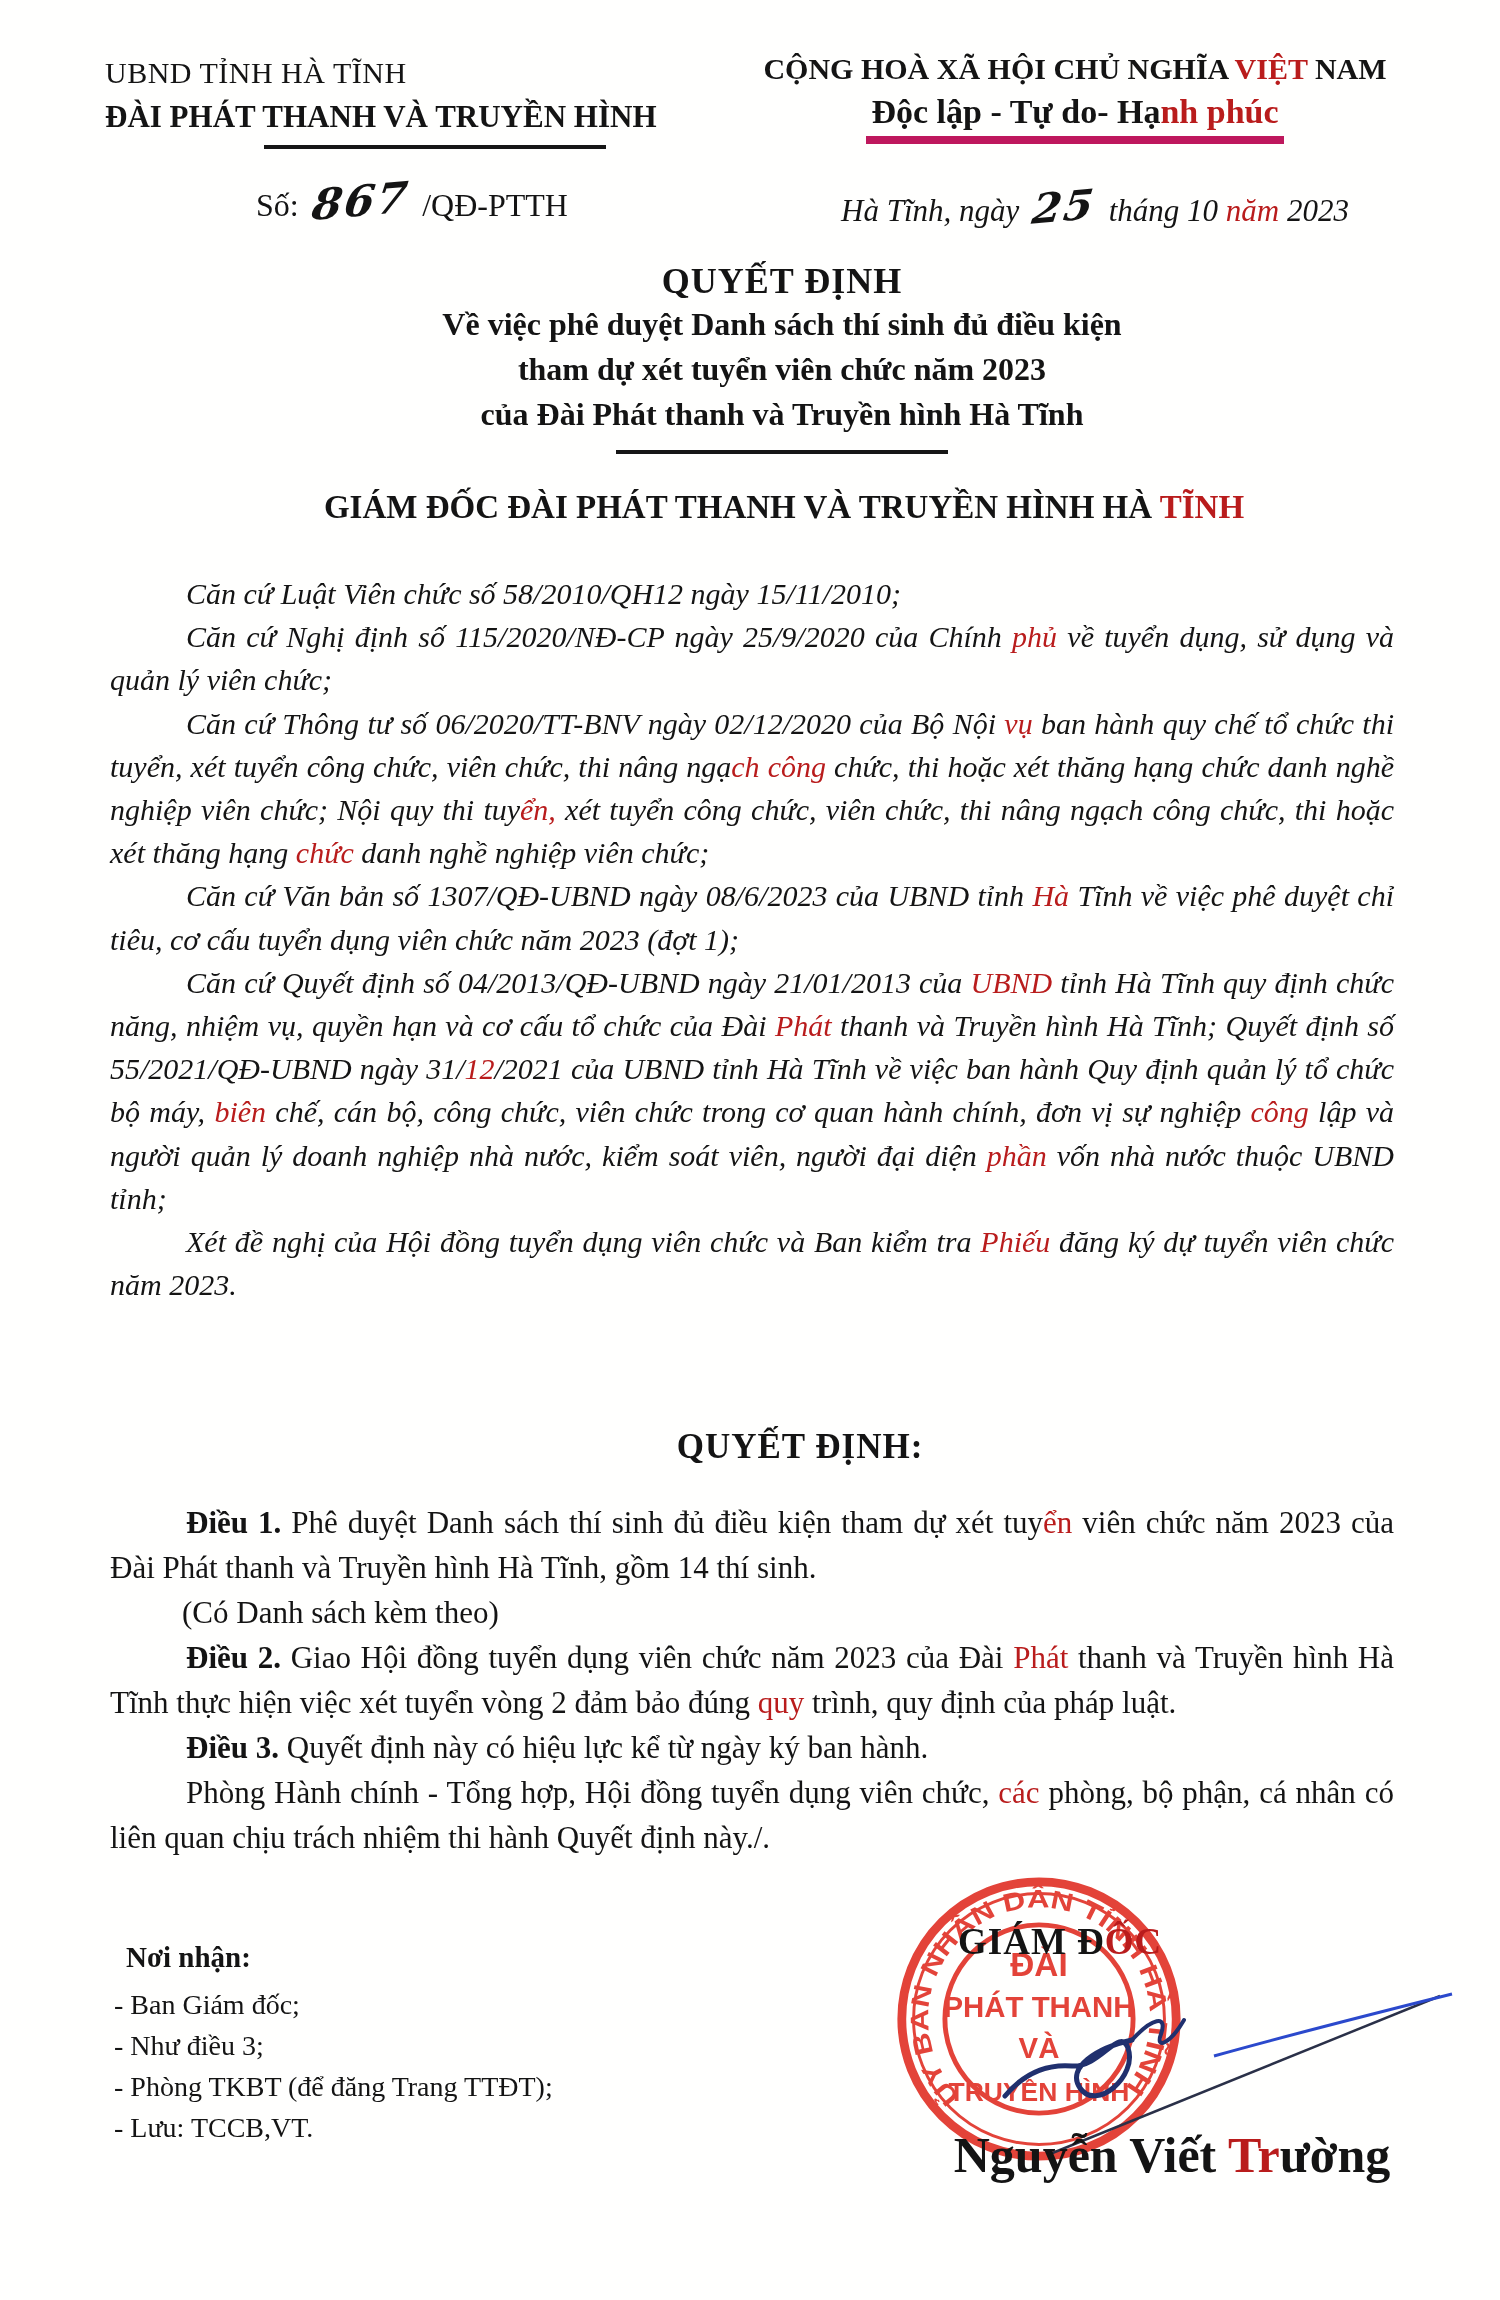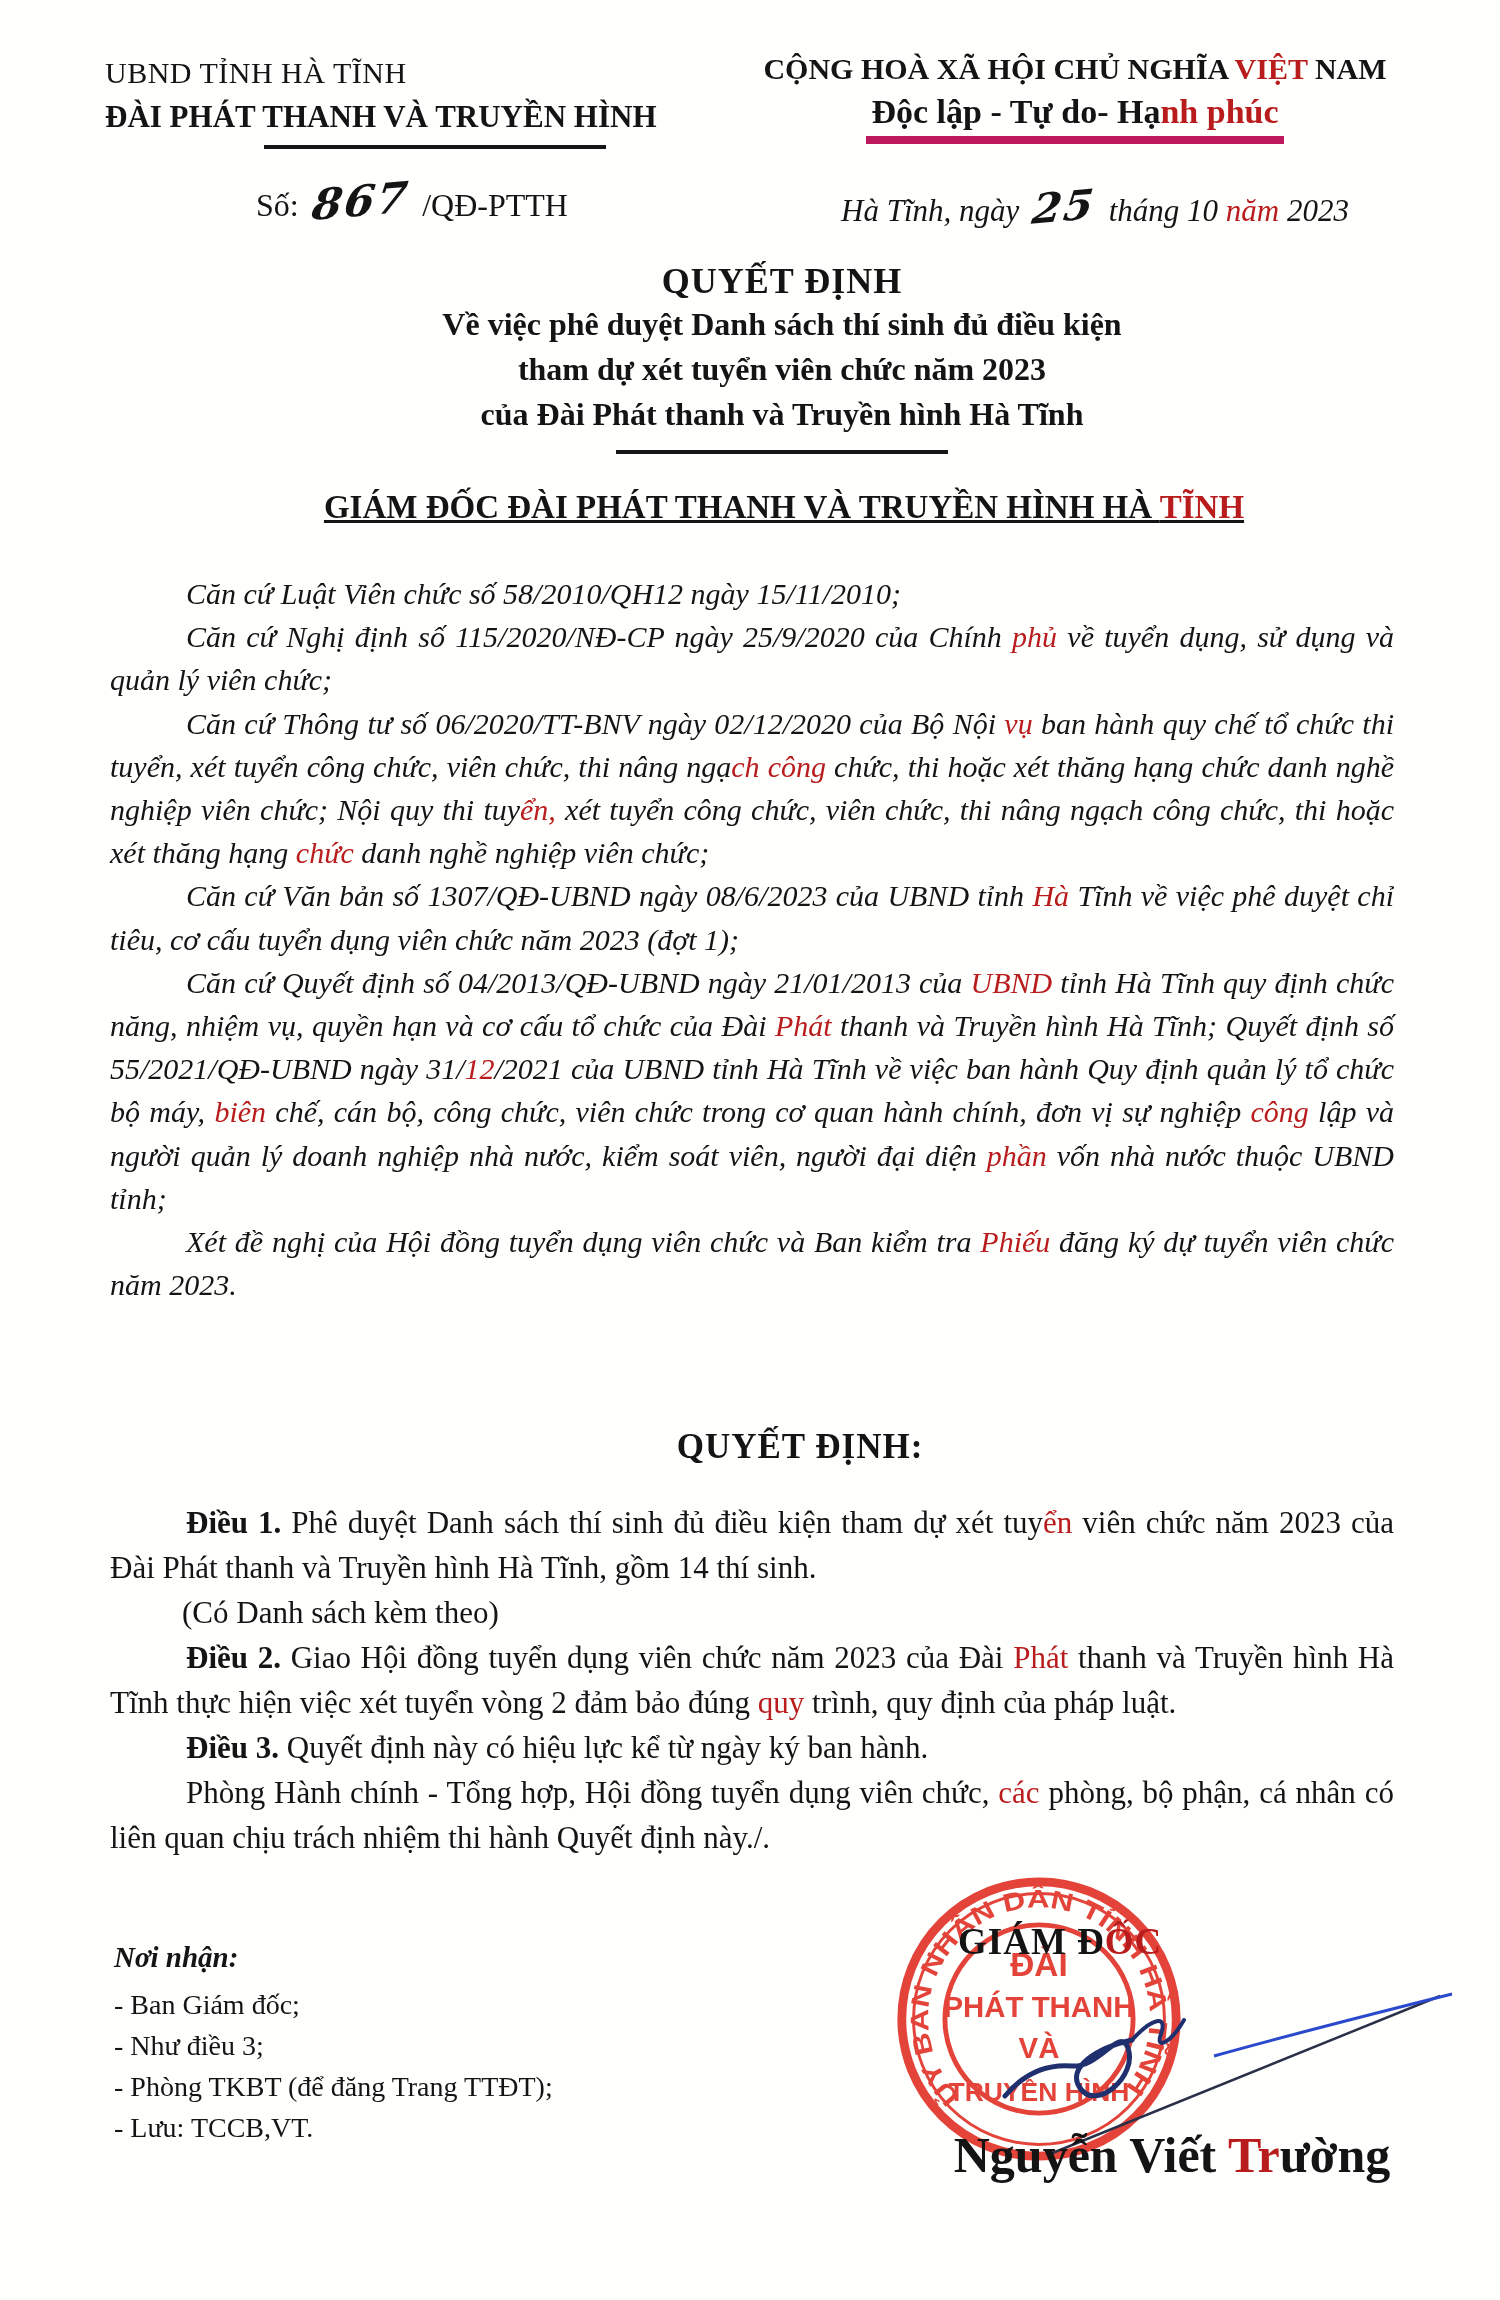--- a/index.html
+++ b/index.html
@@ -26,32 +26,32 @@
   .duline{display:inline-block;border-bottom:8px solid #be185d;padding:0 5px 5px;}
   .so{position:absolute;left:256px;top:180px;font-size:32px;}
   .date{position:absolute;left:745px;top:186px;width:700px;text-align:center;font-style:italic;font-size:31px;}
   
   .title{position:absolute;left:110px;top:260px;width:1284px;text-align:center;transform:translateX(30px);}
   .title .t1{font-size:36px;font-weight:bold;letter-spacing:1px;}
   .title .t2{font-size:32px;font-weight:bold;line-height:45px;}
   .title .t2:first-of-type{margin-top:7px;}
   .title .trule{width:332px;height:4px;background:#161616;margin:13px auto 0;}
   .auth{position:absolute;left:110px;top:489px;width:1284px;text-align:center;transform:translateX(32px);
-        font-size:33px;font-weight:bold;text-decoration:underline;}
+        font-size:33px;font-weight:bold;}
   
   .flow{position:absolute;left:110px;width:1284px;text-align:justify;margin-top:9px;}
   .flow p{margin:0;text-indent:76px;}
   .recitals{top:563px;font-style:italic;font-size:30px;line-height:43.2px;}
   .order{position:absolute;left:110px;top:1427px;width:1284px;text-align:center;
          font-size:35px;font-weight:bold;letter-spacing:1px;transform:translateX(48px);}
   .articles{top:1491px;font-size:31px;line-height:45px;}
   .articles p.cnote{text-align:left;text-indent:0;transform:translateX(72px);}
   
   .recv{position:absolute;left:114px;top:1941px;font-size:28px;}
-  .recv .rt{font-weight:bold;font-style:italic;font-size:29px;margin-bottom:10px;}
+  .recv .rt{font-weight:bold;font-size:29px;margin-bottom:10px;margin-left:12px;}
   .recv .rlines div{line-height:41px;}
   .pos{position:absolute;left:958px;top:1896px;width:420px;text-align:left;
        font-size:37px;font-weight:bold;letter-spacing:1px;z-index:4;margin-top:24px;}
   .signer{position:absolute;left:952px;top:2126px;width:440px;text-align:center;
           font-size:50px;font-weight:bold;z-index:6;}
   .stamp{position:absolute;left:892px;top:1872px;width:294px;height:294px;z-index:2;opacity:.93;}
   .sig{position:absolute;left:1000px;top:1956px;width:465px;height:215px;z-index:5;}
 </style>
 </head>
 <body>

